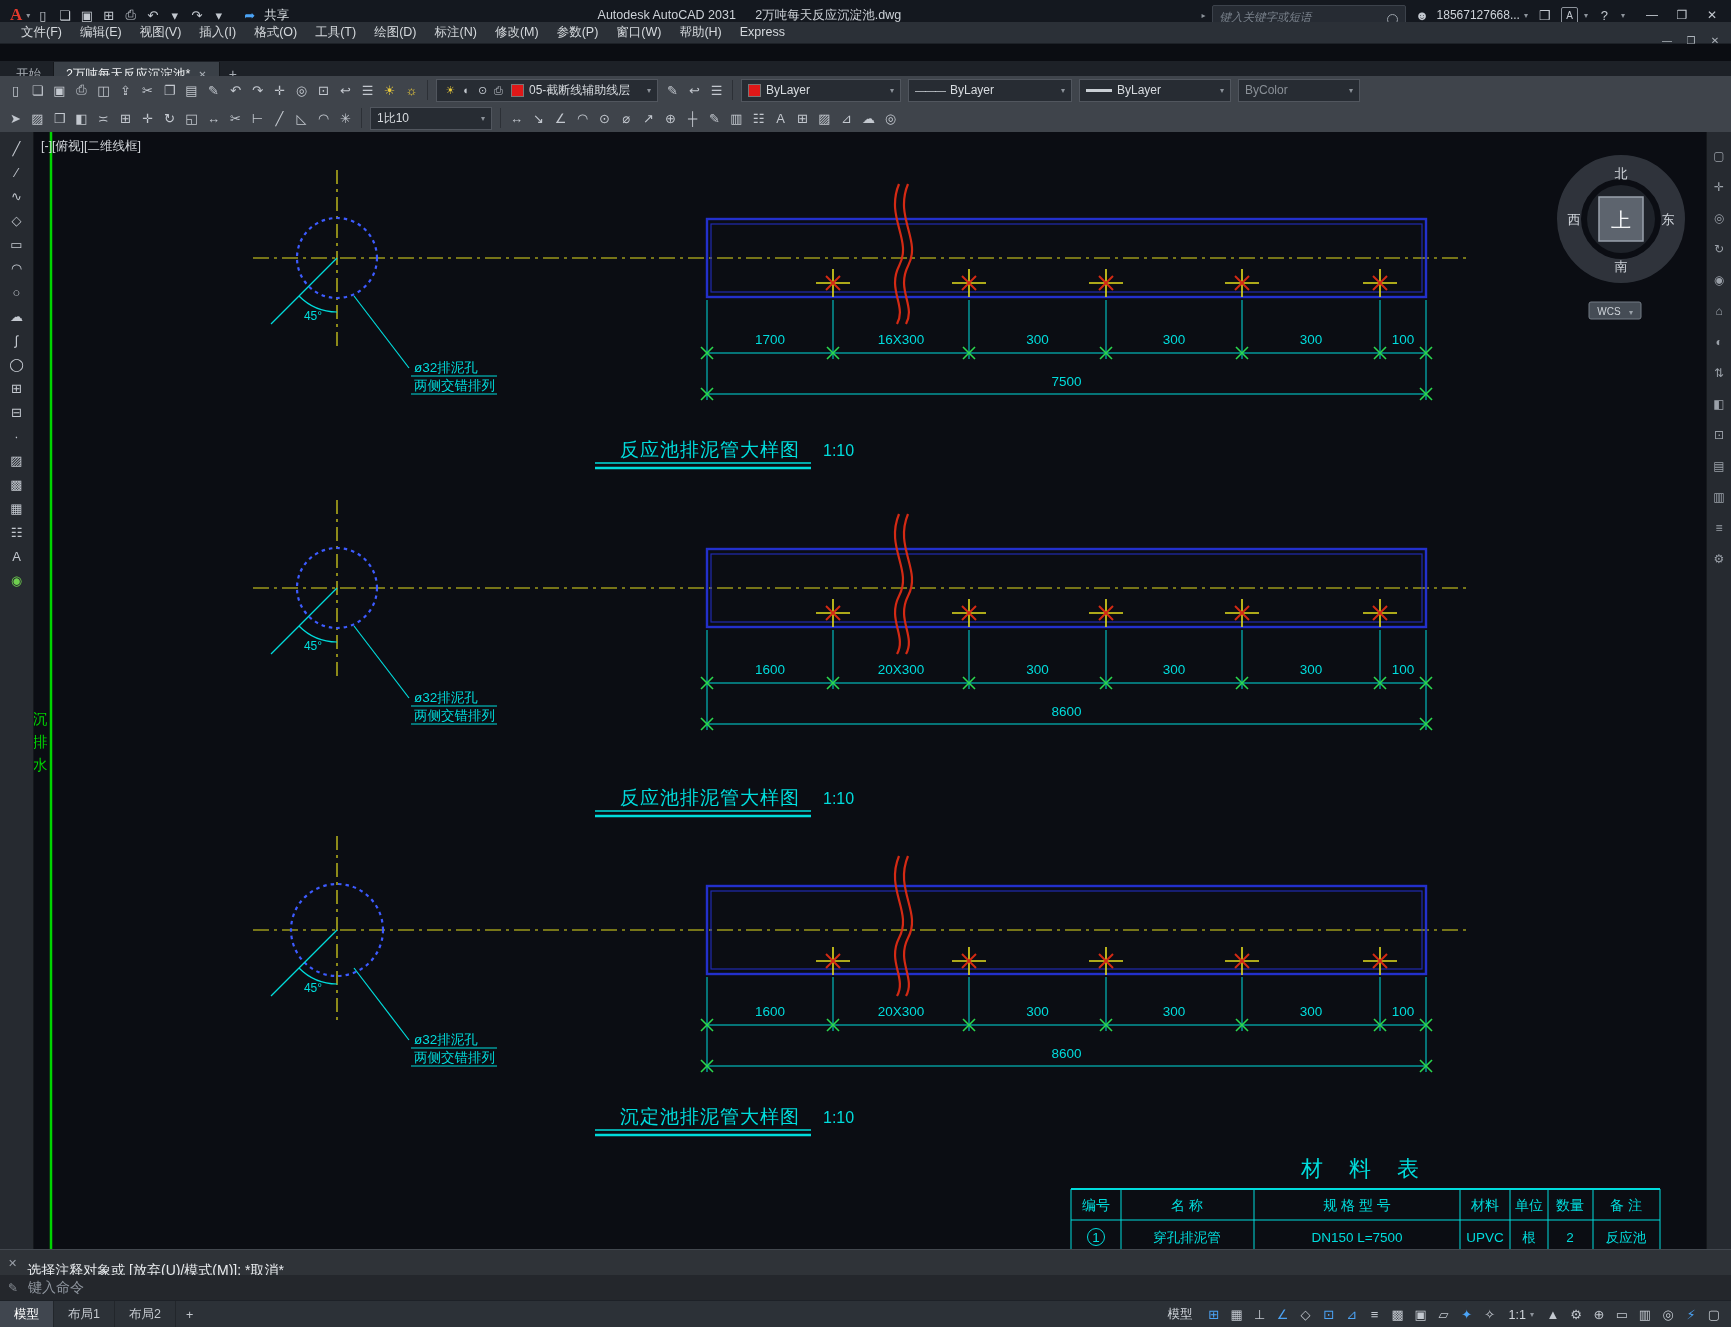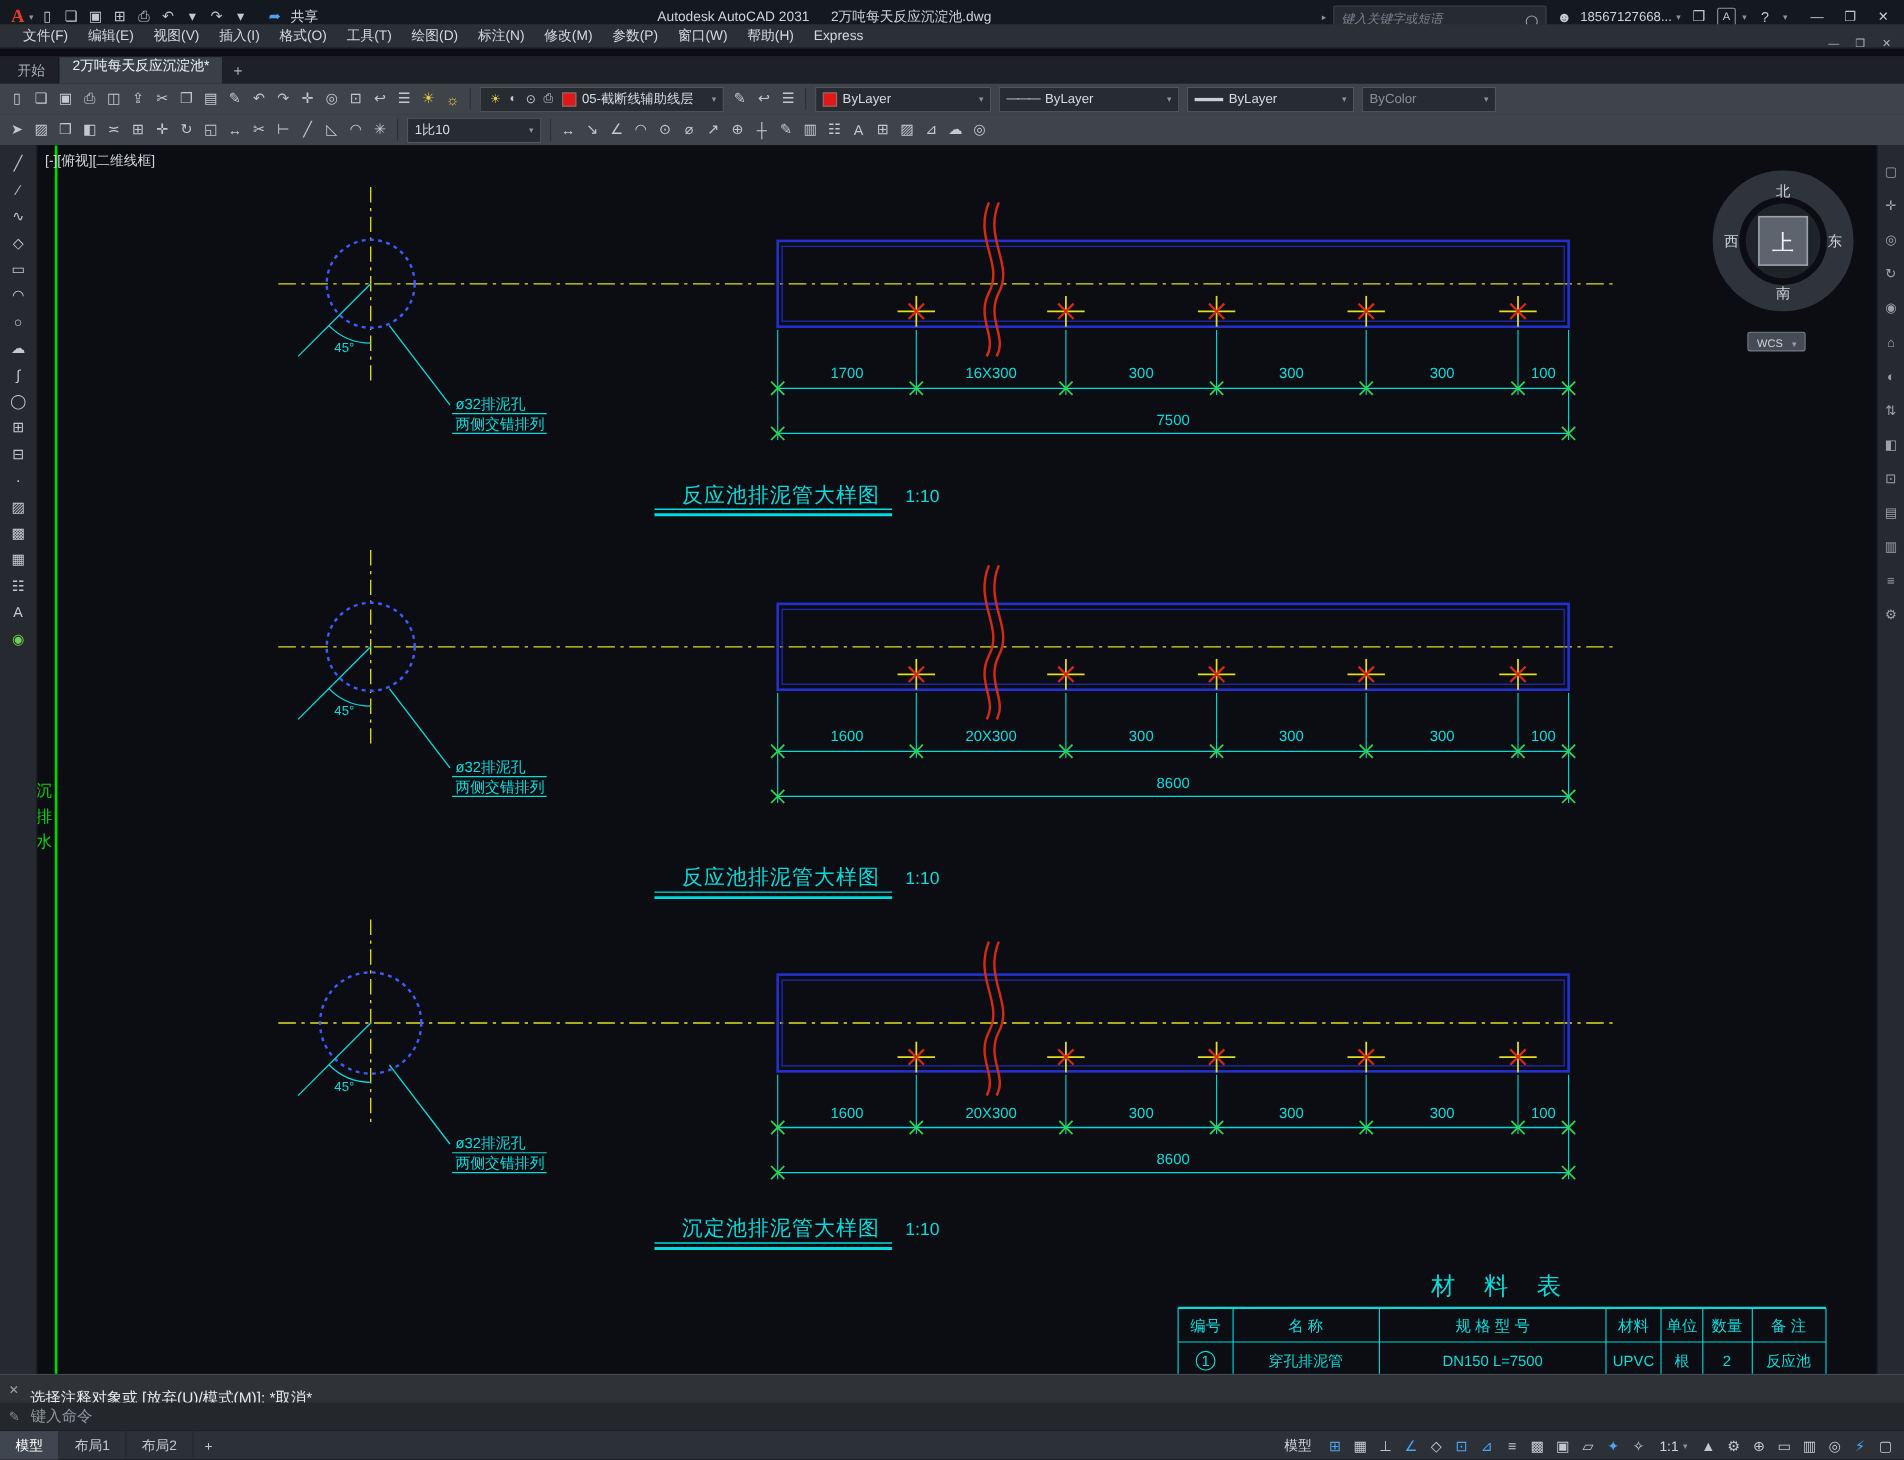--- a/index.html
+++ b/index.html
@@ -31,24 +31,24 @@
   .winbtns{display:flex;margin-left:6px;}
   .winbtn{width:30px;height:30px;display:flex;align-items:center;justify-content:center;font-size:12px;color:#c3c8cf;}
 
   
   .menubar{top:22px;height:21px;background:#2b3037;display:flex;align-items:center;
     padding-left:12px;font-size:12.5px;color:#d5d9dd;border-bottom:1px solid #1d2127;}
   .menu-item{padding:0 9px;line-height:21px;white-space:nowrap;}
   .docbtn{width:24px;text-align:center;font-size:10px;color:#aeb4bb;}
 
   
-  .tabbar{top:51px;height:25px;background:#1d2127;display:flex;align-items:flex-end;padding-left:4px;}
+  .tabbar{top:61px;height:25px;background:#1d2127;display:flex;align-items:flex-end;padding-left:4px;}
   .tab{display:flex;align-items:center;gap:8px;height:24px;padding:0 12px;font-size:12.5px;color:#aab0b7;
     border-right:1px solid #15181c;white-space:nowrap;}
-  .tab.active{background:#3a4047;color:#f0f2f4;flex-direction:column;}
+  .tab.active{background:#3a4047;color:#f0f2f4;}
   .tab-close{font-size:10px;color:#aab0b7;}
   .tab-new{width:26px;height:24px;display:flex;align-items:center;justify-content:center;color:#aab0b7;font-size:14px;}
 
   
   .toolbar{display:flex;align-items:center;background:#3f444b;gap:1px;padding:0 5px;overflow:hidden;}
   .t1{top:76px;height:28px;border-bottom:1px solid #33373d;}
   .t2{top:104px;height:28px;border-bottom:1px solid #24272c;}
   .igrp{display:flex;align-items:center;gap:1px;}
   .sep{width:1px;height:20px;background:#2c3036;margin:0 4px;flex:0 0 auto;}
   .dropdown{display:inline-flex;align-items:center;gap:5px;height:21px;background:#272c33;

